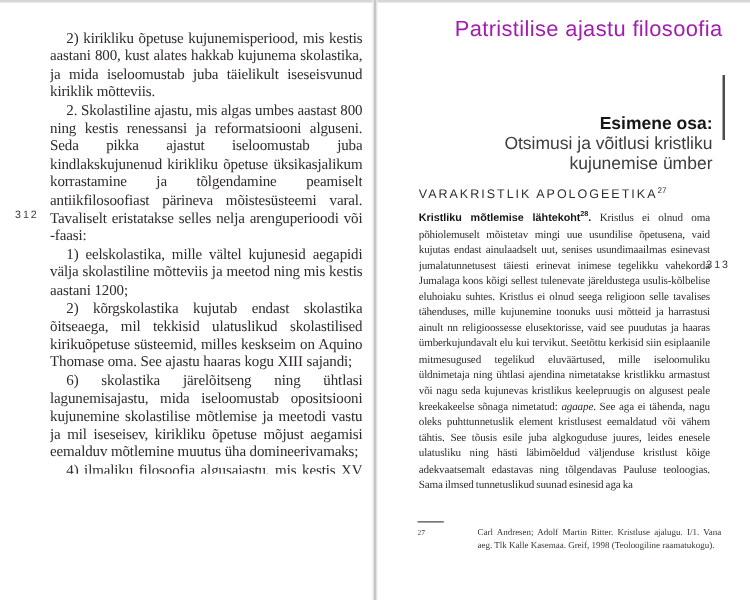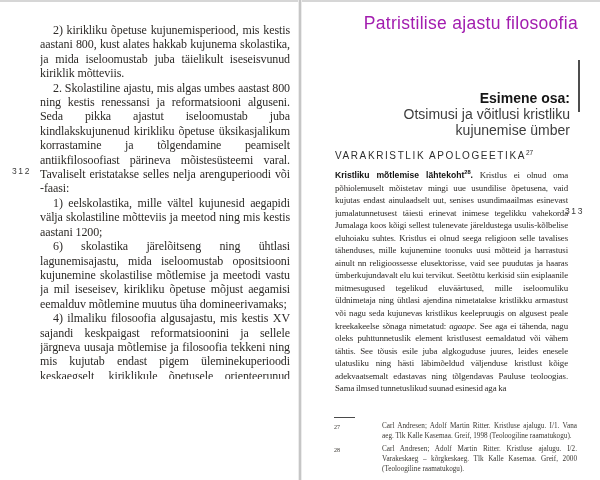--- a/index.html
+++ b/index.html
@@ -102,20 +102,21 @@
 <div class="spread">
 
   <div class="top-edge"></div>
 
   <div class="pagenum pagenum-left">312</div>
 
   <div class="body-left">
     <p>2) kirikliku õpetuse kujunemisperiood, mis kestis aastani 800, kust alates hakkab kujunema skolastika, ja mida iseloomustab juba täielikult iseseisvunud kiriklik mõtteviis.</p>
     <p>2. Skolastiline ajastu, mis algas umbes aastast 800 ning kestis renessansi ja reformatsiooni alguseni. Seda pikka ajastut iseloomustab juba kindlakskujunenud kirikliku õpetuse üksikasjalikum korrastamine ja tõlgendamine peamiselt antiikfilosoofiast pärineva mõistesüsteemi varal. Tavaliselt eristatakse selles nelja arenguperioodi või -faasi:</p>
     <p>1) eelskolastika, mille vältel kujunesid aegapidi välja skolastiline mõtteviis ja meetod ning mis kestis aastani 1200;</p>
+    <p>2) kõrgskolastika kujutab endast skolastika õitseaega, mil tekkisid ulatuslikud skolastilised kirikuõpetuse süsteemid, milles keskseim on Aquino Thomase oma. See ajastu haaras kogu XIII sajandi;</p>
     <p>6) skolastika järelõitseng ning ühtlasi lagunemisajastu, mida iseloomustab opositsiooni kujunemine skolastilise mõtlemise ja meetodi vastu ja mil iseseisev, kirikliku õpetuse mõjust aegamisi eemalduv mõtlemine muutus üha domineerivamaks;</p>
     <p>4) ilmaliku filosoofia algusajastu, mis kestis XV sajandi keskpaigast reformatsioonini ja sellele järgneva uusaja mõtlemise ja filosoofia tekkeni ning mis kujutab endast pigem üleminekuperioodi keskaegselt, kiriklikule õpetusele orienteerunud mõtlemiselt puhtilmalikule, sekulariseerunud mõtlemisele.</p>
   </div>
 
   <div class="spine"></div>
 
   <div class="chapter-title">Patristilise ajastu filosoofia</div>
 
   <div class="part-block">
     <div class="part-label">Esimene osa:</div>
@@ -134,19 +135,15 @@
     <p><b class="lead">Kristliku mõtlemise lähtekoht</b><sup class="lead-sup">28</sup><b class="lead">.</b><span> Kristlus ei olnud oma põhiolemuselt mõistetav mingi uue usundilise õpetusena, vaid kujutas endast ainulaadselt uut, senises usundimaailmas esinevast jumalatunnetusest täiesti erinevat inimese tegelikku vahekorda Jumalaga koos kõigi sellest tulenevate järeldustega usulis-kõlbelise eluhoiaku suhtes. Kristlus ei olnud seega religioon selle tavalises tähenduses, mille kujunemine toonuks uusi mõtteid ja harrastusi ainult nn religioossesse elusektorisse, vaid see puudutas ja haaras ümberkujundavalt elu kui tervikut. Seetõttu kerkisid siin esiplaanile mitmesugused tegelikud eluväärtused, mille iseloomuliku üldnimetaja ning ühtlasi ajendina nimetatakse kristlikku armastust või nagu seda kujunevas kristlikus keelepruugis on algusest peale kreekakeelse sõnaga nimetatud: </span><i>agaape</i><span>. See aga ei tähenda, nagu oleks puhttunnetuslik element kristlusest eemaldatud või vähem tähtis. See tõusis esile juba algkoguduse juures, leides enesele ulatusliku ning hästi läbimõeldud väljenduse kristlust kõige adekvaatsemalt edastavas ning tõlgendavas Pauluse teoloogias. Sama ilmsed tunnetuslikud suunad esinesid aga ka</span></p>
   </div>
 
   <div class="fn-sep"></div>
 
   <div class="footnotes">
     <div class="fn">
       <span class="fn-num">27</span>
       <span class="fn-text">Carl Andresen; Adolf Martin Ritter. Kristluse ajalugu. I/1. Vana aeg. Tlk Kalle Kasemaa. Greif, 1998 (Teoloogiline raamatukogu).</span>
     </div>
-    <div class="fn">
-      <span class="fn-num">28</span>
-      <span class="fn-text">Carl Andresen; Adolf Martin Ritter. Kristluse ajalugu. I/2. Varakeskaeg – kõrgkeskaeg. Tlk Kalle Kasemaa. Greif, 2000 (Teoloogiline raamatukogu).</span>
-    </div>
   </div>
 
 </div>
 
 </body></html>

